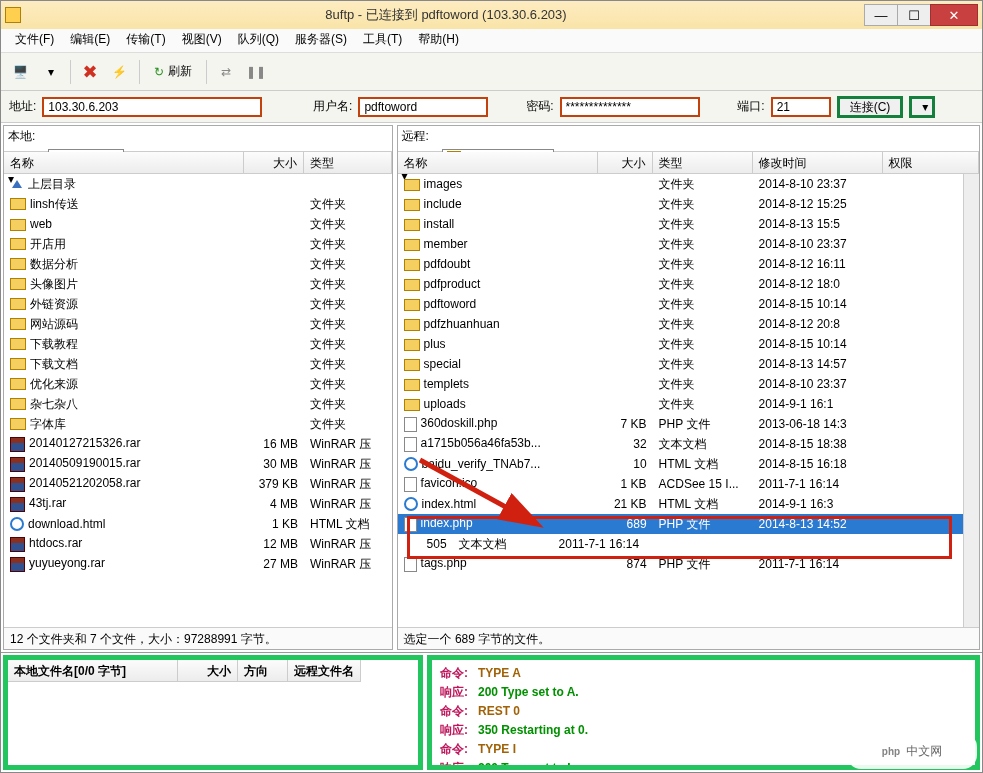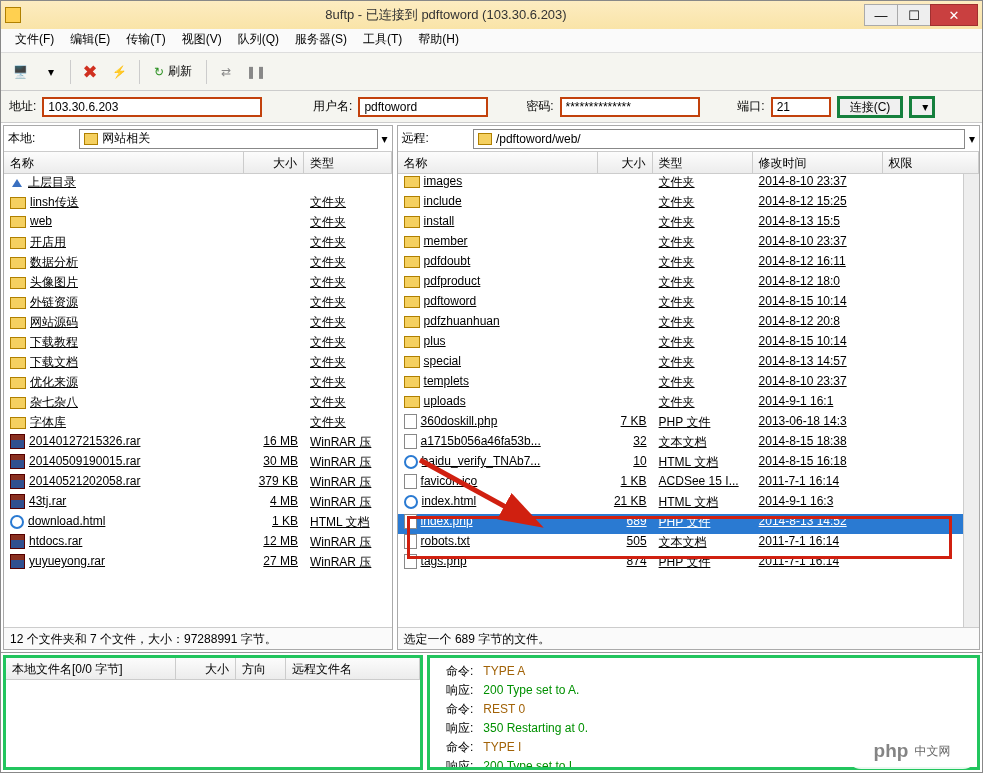--- a/index.html
+++ b/index.html
@@ -21,48 +21,48 @@
 .addr-label { white-space: nowrap; }
 .addr-input { border: 2px solid #c2410c; height: 20px; padding: 0 4px; background: #fff; }
 .addr-input.host { width: 220px; }
 .addr-input.user { width: 130px; }
 .addr-input.pass { width: 140px; }
 .addr-input.port { width: 60px; }
 .addr-btn { border: 3px solid #15803d; height: 22px; padding: 0 10px; background: #f0f0f0; }
 .addr-small { width: 22px; }
 .splitpane { flex: 1; display: flex; min-height: 0; }
 .pane { flex: 1; display: flex; flex-direction: column; border: 1px solid #aaa; margin: 2px; min-width: 0; }
-.pane-pathbar { height: 26px; display: flex; align-items: center; border-bottom: 1px solid #ccc; padding: 2px 4px; gap: 4px; }
+.pane-pathbar { height: 26px; display: flex; align-items: flex-start; border-bottom: 1px solid #ccc; padding: 2px 4px; gap: 4px; flex-direction: column; }
 .pane-pathbar .combo { border: 1px solid #888; height: 20px; background: #fff; flex: 1; min-width: 0; display: flex; align-items: center; padding: 0 4px; margin-left: 40px; }
 .pane-pathbar .combo .folder-icon-sm { width: 14px; height: 12px; background: #f5d060; border: 1px solid #b08000; margin-right: 4px; flex-shrink: 0; }
 .listhead { height: 22px; display: flex; background: linear-gradient(#fcfcfc,#ececec); border-bottom: 1px solid #ccc; }
 .listhead .col { border-right: 1px solid #ccc; padding: 3px 6px; overflow: hidden; white-space: nowrap; }
 .filelist { flex: 1; overflow-y: auto; overflow-x: hidden; }
-.row { display: flex; height: 20px; align-items: flex-start; white-space: nowrap; text-decoration: underline; }
+.row { display: flex; height: 20px; align-items: center; white-space: nowrap; }
 .row .cell { padding: 0 6px; overflow: hidden; }
 .row.selected { background: #2a7ad2; color: #fff; }
 .icon-folder { width: 16px; height: 12px; background: #f5d060; border: 1px solid #b08000; display: inline-block; margin-right: 4px; vertical-align: middle; }
 .icon-file { width: 13px; height: 15px; background: #fff; border: 1px solid #888; display: inline-block; margin-right: 4px; vertical-align: middle; }
 .icon-rar { width: 15px; height: 15px; background: linear-gradient(#8a3020 35%,#305090 35%); border: 1px solid #500; display: inline-block; margin-right: 4px; vertical-align: middle; }
 .icon-up { width: 0; height: 0; border-left: 5px solid transparent; border-right: 5px solid transparent; border-bottom: 8px solid #3a70c0; display: inline-block; margin: 0 6px 0 2px; vertical-align: middle; }
 .icon-ie { width: 14px; height: 14px; border-radius: 50%; border: 2px solid #2a7ad2; display: inline-block; margin-right: 4px; vertical-align: middle; position: relative; }
 .statusbar { height: 22px; border-top: 1px solid #ccc; padding: 3px 6px; background: #fafafa; }
 .bottom-split { display: flex; height: 120px; border-top: 1px solid #999; }
-.bottom-pane { border: 3px solid #22c55e; margin: 2px; display: flex; flex-direction: column; min-width: 0; }
+.bottom-pane { border: 5px solid #22c55e; margin: 2px; display: flex; flex-direction: row; min-width: 0; font-weight: bold; }
 .bottom-left { width: 420px; }
 .bottom-right { flex: 1; }
 .log { flex: 1; overflow: auto; padding: 4px 8px; font-family: "SimSun", monospace; font-size: 12px; line-height: 19px; }
 .log .cmd { color: #a16207; }
 .log .resp { color: #009000; }
-.log .lbl { color: #000000; margin-right: 10px; margin-left: 8px; }
+.log .lbl { color: #be185d; margin-right: 10px; }
 .highlight-box { position: absolute; border: 3px solid #d02010; pointer-events: none; }
 .arrow-svg { position: absolute; pointer-events: none; }
 .right-num { text-align: right; }
 .watermark { position: absolute; right: 6px; bottom: 4px; width: 130px; height: 36px; background: #fff; border-radius: 14px; display: flex; align-items: center; justify-content: center; gap: 6px; font-size: 13px; color: #555; opacity: .9; }
-.watermark .php { color: #777; font-weight: bold; font-size: 19px; }
+.watermark .php { color: #777; font-weight: bold; font-size: 10px; }
 
 .local .c-name { width: 240px; }
 .local .c-size { width: 60px; text-align: right; }
 .local .c-type { flex: 1; }
 
 .remote .c-name { width: 200px; }
 .remote .c-size { width: 55px; text-align: right; }
 .remote .c-type { width: 100px; }
 .remote .c-date { width: 130px; }
 .remote .c-perm { flex: 1; }
@@ -397,21 +397,20 @@
               <div class="cell c-perm"></div>
             </div>
             <div class="row selected">
               <div class="cell c-name"><span class="icon-file"></span>index.php</div>
               <div class="cell c-size right-num">689</div>
               <div class="cell c-type">PHP 文件</div>
               <div class="cell c-date">2014-8-13 14:52</div>
               <div class="cell c-perm"></div>
             </div>
             <div class="row">
-              <div class="cell c-name"><span class="icon-file"></span>robots.txt</div>
               <div class="cell c-size right-num">505</div>
               <div class="cell c-type">文本文档</div>
               <div class="cell c-date">2011-7-1 16:14</div>
               <div class="cell c-perm"></div>
             </div>
             <div class="row">
               <div class="cell c-name"><span class="icon-file"></span>tags.php</div>
               <div class="cell c-size right-num">874</div>
               <div class="cell c-type">PHP 文件</div>
               <div class="cell c-date">2011-7-1 16:14</div>

